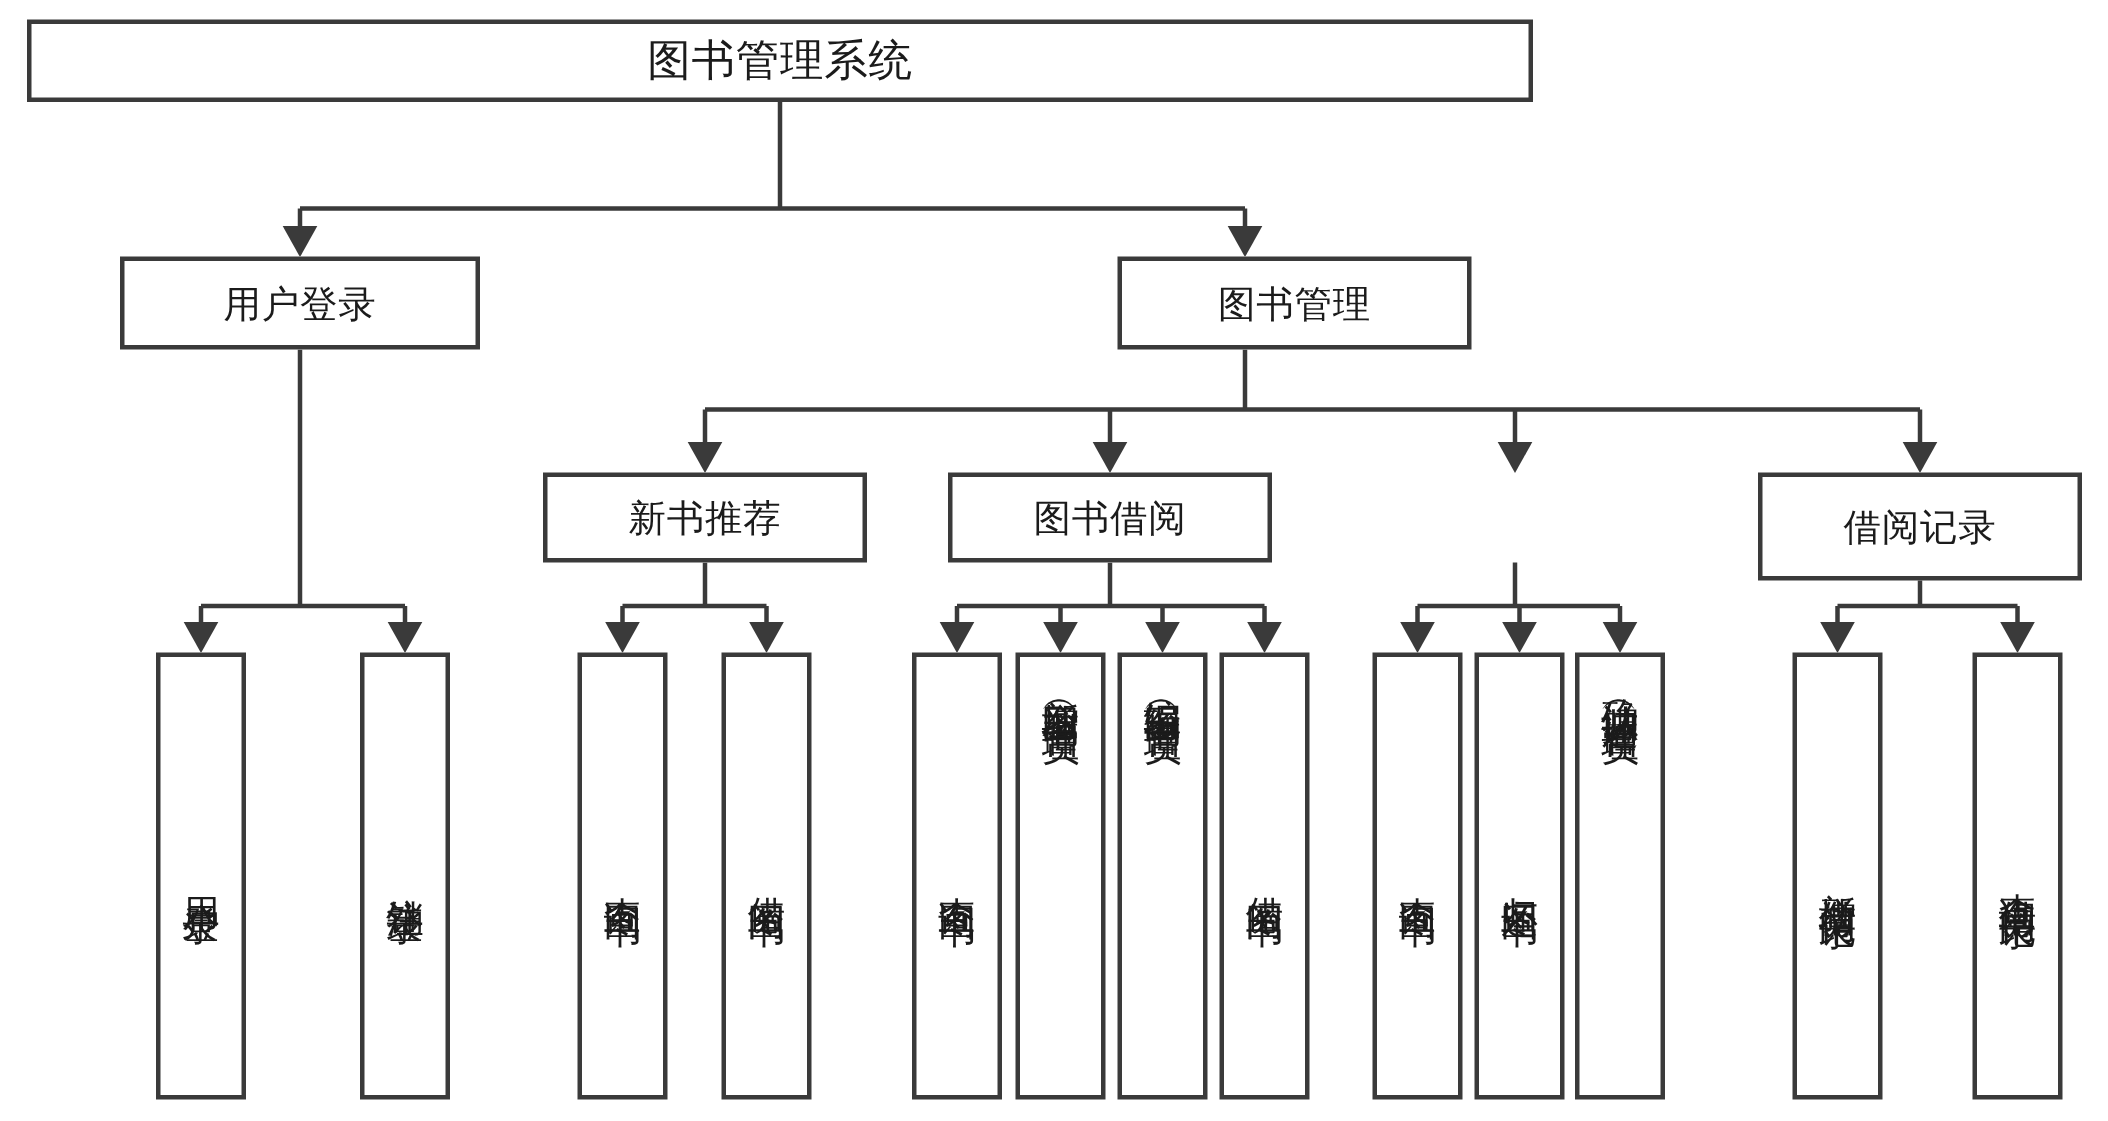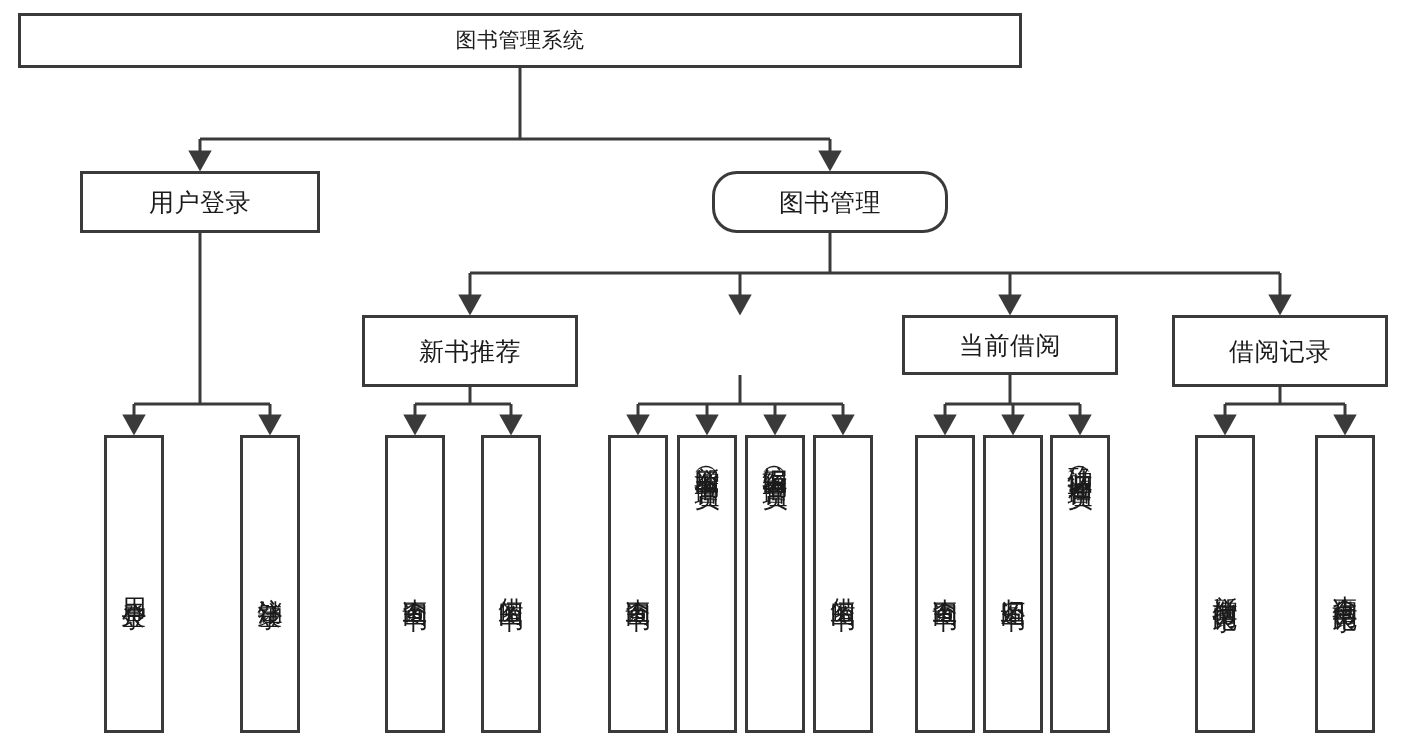--- a/index.html
+++ b/index.html
@@ -48,21 +48,21 @@
     align-items: center;
     justify-content: center;
     letter-spacing: 3px;
     padding: 4px 0;
   }
   .node.vertical.top-aligned {
     justify-content: flex-start;
     padding-top: 8px;
   }
   .node.root {
-    font-size: 21px;
+    font-size: 29px;
   }
   #watermark {
     position: absolute;
     right: 12px;
     bottom: 8px;
     font-size: 19px;
     color: #9a9a9a;
     white-space: nowrap;
     letter-spacing: 0.5px;
     font-family: "DejaVu Sans", "Liberation Sans", sans-serif;
@@ -122,24 +122,24 @@
       <path d="M1280,375 L1280,404"></path>
       <path d="M1225,404 L1345,404"></path>
       <path d="M1225,404 L1225,424" marker-end="url(#arrowhead)"></path>
       <path d="M1345,404 L1345,424" marker-end="url(#arrowhead)"></path>
     </g>
   </svg>
 
   <div class="node root horizontal" id="node-root" style="left: 18px; top: 13px; width: 1004px; height: 55px;">图书管理系统</div>
 
   <div class="node horizontal" id="node-user-login" style="left: 80px; top: 171px; width: 240px; height: 62px;">用户登录</div>
-  <div class="node horizontal" id="node-book-manage" style="left: 712px; top: 171px; width: 236px; height: 62px; border-radius: 25px;">图书管理</div>
+  <div class="node horizontal" id="node-book-manage" style="left: 745px; top: 171px; width: 236px; height: 62px;">图书管理</div>
 
-  <div class="node horizontal" id="node-new-book-rec" style="left: 362px; top: 315px; width: 216px; height: 72px;">新书推荐</div>
-  <div class="node horizontal" id="node-current-borrow" style="left: 902px; top: 315px; width: 216px; height: 60px;">当前借阅</div>
+  <div class="node horizontal" id="node-new-book-rec" style="left: 362px; top: 315px; width: 216px; height: 60px;">新书推荐</div>
+  <div class="node horizontal" id="node-book-borrow" style="left: 632px; top: 315px; width: 216px; height: 60px;">图书借阅</div>
   <div class="node horizontal" id="node-borrow-record" style="left: 1172px; top: 315px; width: 216px; height: 72px;">借阅记录</div>
 
   <div class="node vertical" id="leaf-0" style="left: 104px; top: 435px; width: 60px; height: 298px;">用户登录</div>
   <div class="node vertical" id="leaf-1" style="left: 240px; top: 435px; width: 60px; height: 298px;">注销登录</div>
   <div class="node vertical" id="leaf-2" style="left: 385px; top: 435px; width: 60px; height: 298px;">查询图书</div>
   <div class="node vertical" id="leaf-3" style="left: 481px; top: 435px; width: 60px; height: 298px;">借阅图书</div>
   <div class="node vertical" id="leaf-4" style="left: 608px; top: 435px; width: 60px; height: 298px;">查询图书</div>
   <div class="node vertical top-aligned" id="leaf-5" style="left: 677px; top: 435px; width: 60px; height: 298px;">新增图书（管理员）</div>
   <div class="node vertical top-aligned" id="leaf-6" style="left: 745px; top: 435px; width: 60px; height: 298px;">编辑图书（管理员）</div>
   <div class="node vertical" id="leaf-7" style="left: 813px; top: 435px; width: 60px; height: 298px;">借阅图书</div>

